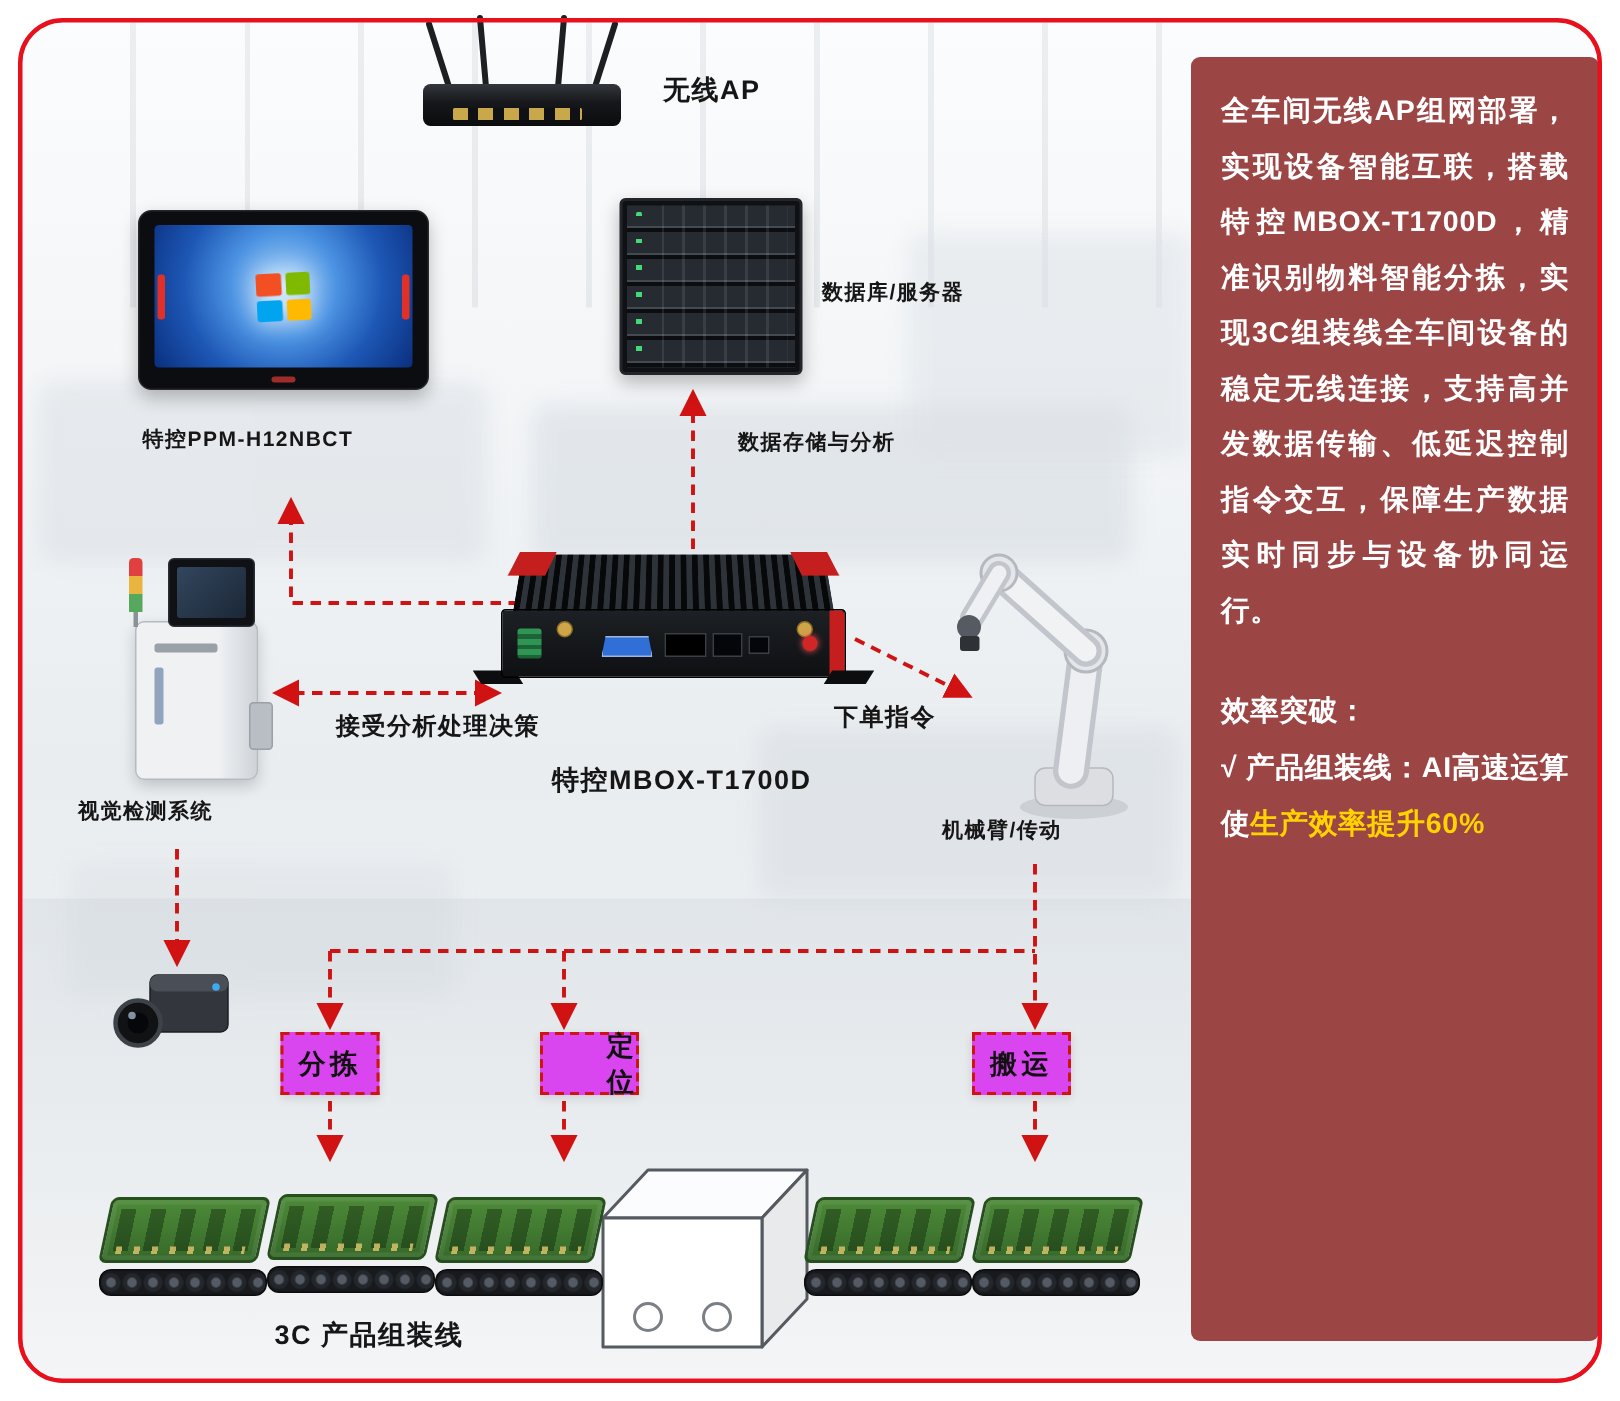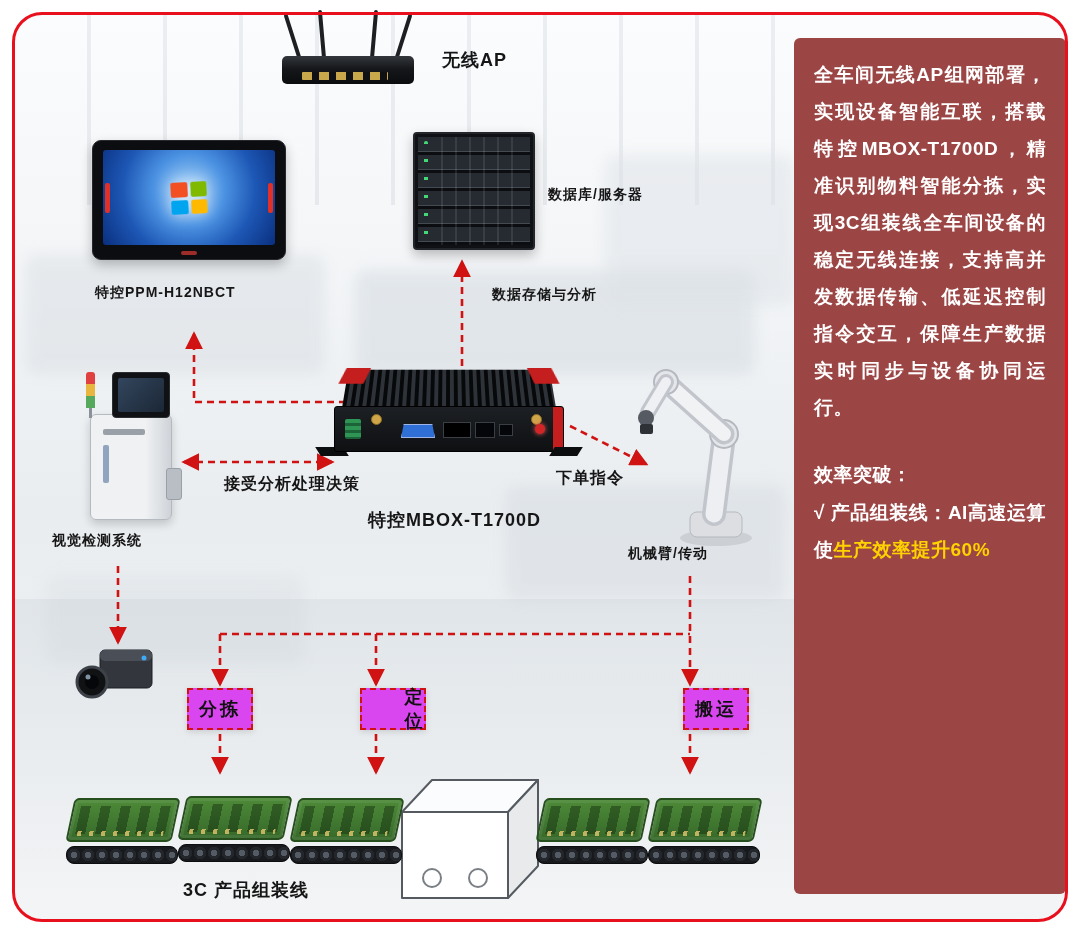--- a/index.html
+++ b/index.html
@@ -274,21 +274,21 @@
   <div class="lbl" style="left:492px;top:286px;">数据存储与分析</div>
   <div class="lbl small" style="left:196px;top:474px;margin-left:28px;">接受分析处理决策</div>
   <div class="lbl big" style="left:368px;top:508px;">特控MBOX-T1700D</div>
   <div class="lbl small" style="left:556px;top:468px;text-align:right;">下单指令</div>
   <div class="lbl" style="left:52px;top:532px;">视觉检测系统</div>
   <div class="lbl" style="left:628px;top:545px;">机械臂/传动</div>
   <div class="lbl big" style="left:183px;top:878px;">3C 产品组装线</div>
 
   <div class="dbox" style="left:187px;top:688px;">分拣</div>
   <div class="dbox" style="left:360px;top:688px;padding-left:44px;">定位</div>
-  <div class="dbox" style="left:683px;top:688px;">搬运</div>
+  <div class="dbox" style="left:648px;top:688px;">搬运</div>
 
   <div class="sidebar">
     <div><span>全车间无线AP组网部署，实现设备智能互联，搭载特控MBOX-T1700D，精准识别物料智能分拣，实现3C组装线全车间设备的稳定无线连接，支持高并发数据传输、低延迟控制指令交互，保障生产数据实时同步与设备协同运行。</span></div>
     <div class="benefits-title">效率突破：</div>
     <div id="benefits">
         <div class="benefit"><span>√ 产品组装线：AI高速运算使</span><span class="hl">生产效率提升60%</span></div>
       </div>
   </div>
 
   <div class="frame"></div>

